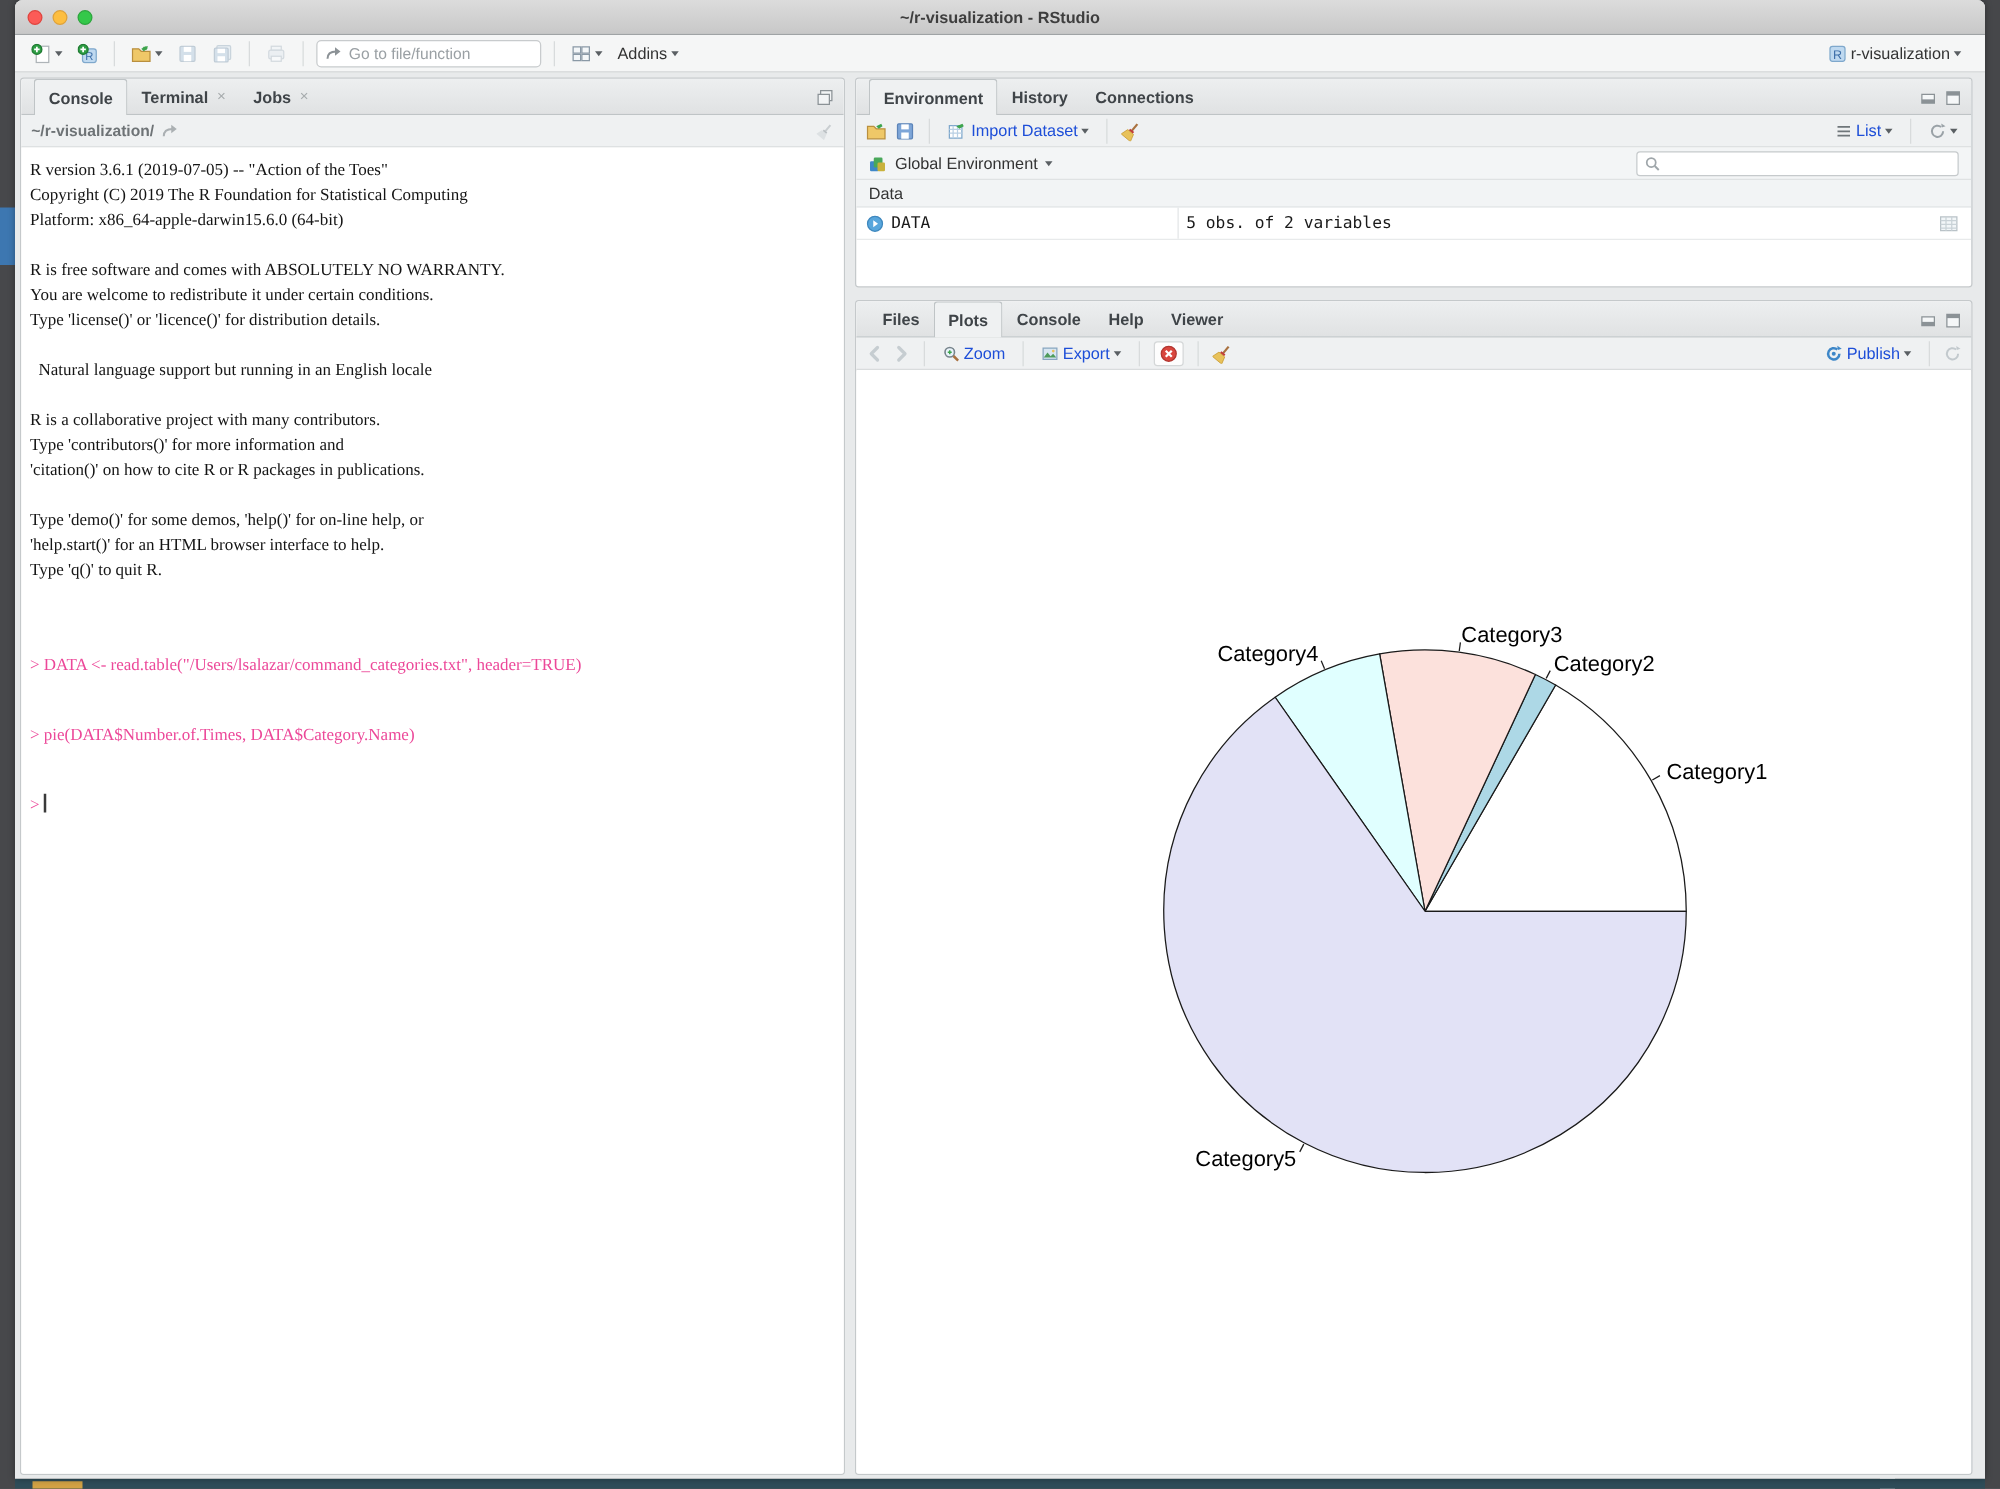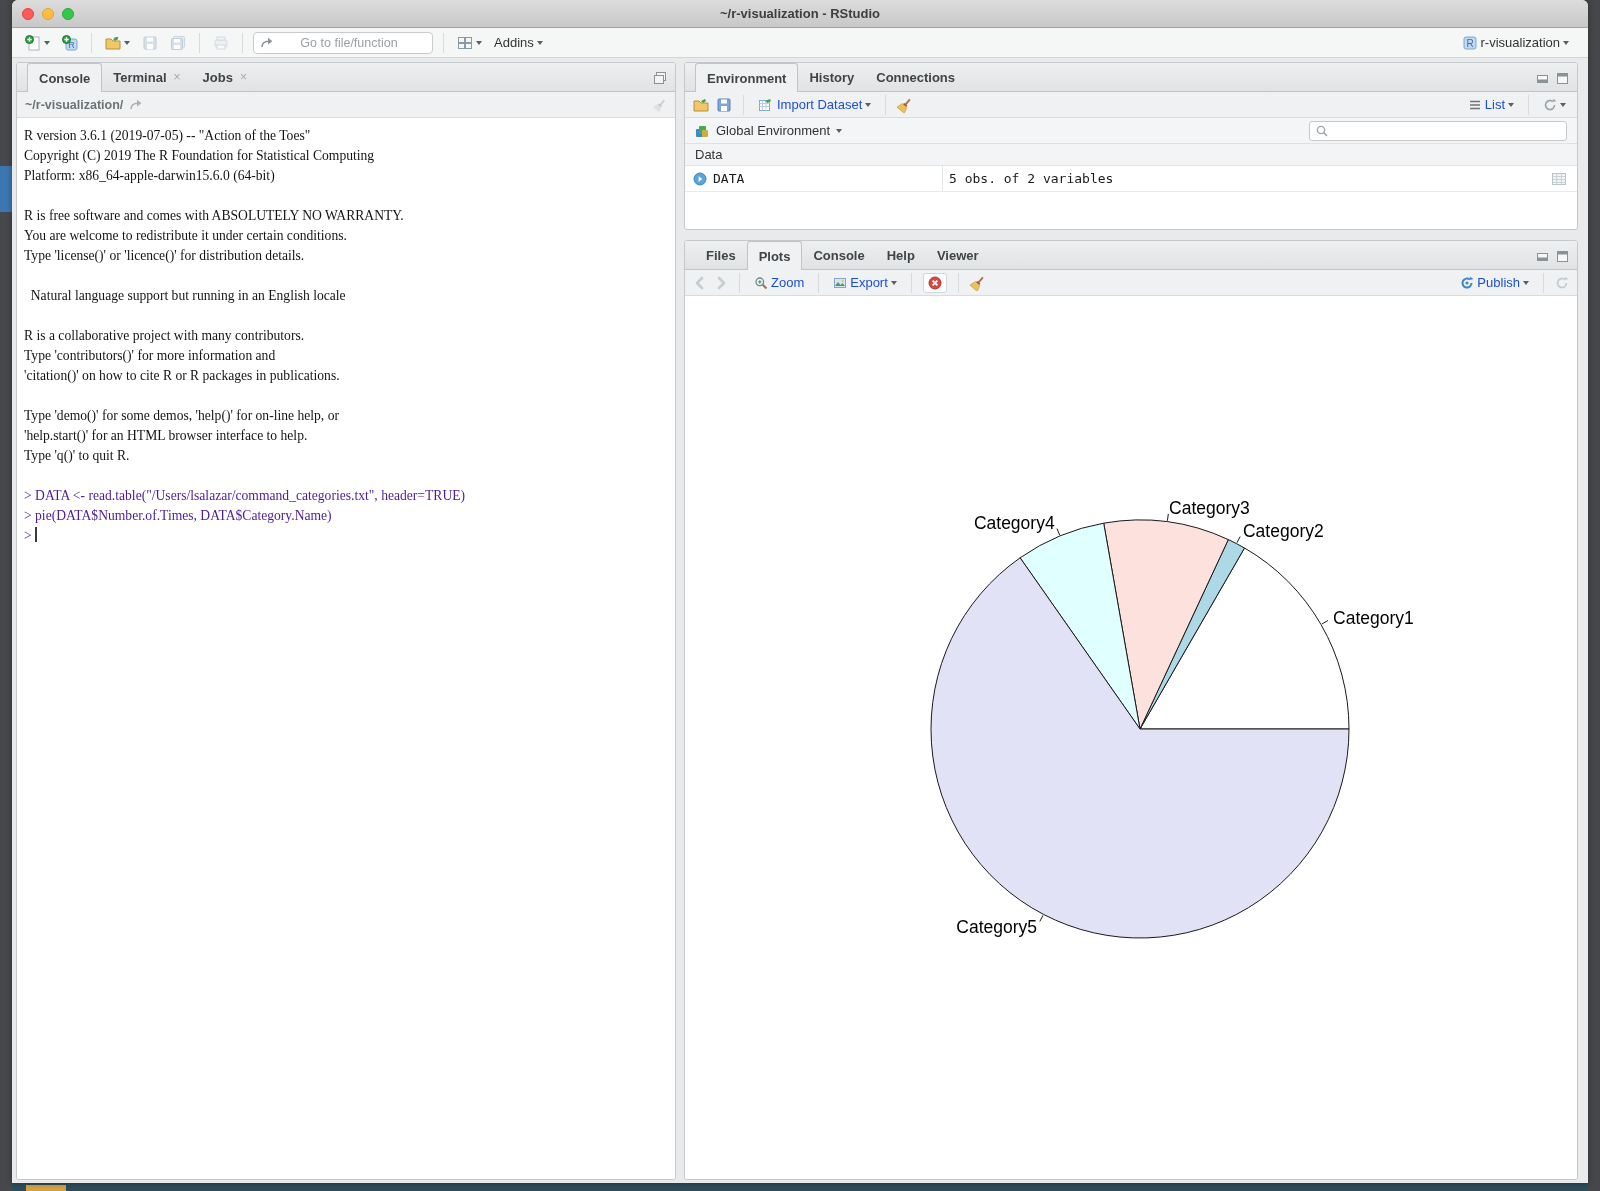--- a/index.html
+++ b/index.html
@@ -32,21 +32,21 @@
   .main-toolbar { position:absolute; left:0; top:28px; right:0; height:30px;
                   background:#F5F6F6; border-bottom:1px solid #D2D5D6;
                   display:flex; align-items:center; padding:0 10px; gap:6px; }
   .tb-btn { display:flex; align-items:center; gap:3px; padding:2px 3px; border-radius:3px; }
   .tb-sep { width:1px; height:20px; background:#D8DBDC; margin:0 4px; }
   .caret { width:0; height:0; border-left:3.5px solid transparent; border-right:3.5px solid transparent;
            border-top:4px solid #5A5F63; display:inline-block; }
   .goto-box { display:flex; align-items:center; gap:5px; width:180px; height:22px; background:#fff;
               border:1px solid #C8CBCD; border-radius:4px; padding:0 6px; }
   .goto-box input { border:none; outline:none; width:140px; font-size:12.5px; color:#444;
-                    font-family:"Liberation Sans",sans-serif; background:transparent;text-align:center; }
+                    font-family:"Liberation Sans",sans-serif; background:transparent; }
   .goto-box input::placeholder { color:#9AA0A4; }
   .tb-label { font-size:13px; color:#333; }
   .spacer { flex:1; }
 
   
   .content { position:absolute; left:0; top:58px; right:0; bottom:0; }
   .pane { position:absolute; background:#fff; border:1px solid #C5C9CB; border-radius:3px; overflow:hidden; }
   .pane-console { left:4px;   top:4px;   width:660px; height:1118px; }
   .pane-env     { left:672px; top:4px;   width:894px; height:168px; }
   .pane-plots   { left:672px; top:182px; width:894px; height:940px; }
@@ -61,21 +61,21 @@
 
   .subbar { height:26px; background:#EFF1F2; border-bottom:1px solid #D9DCDD;
             display:flex; align-items:center; padding:0 8px; font-size:13px; color:#333; }
 
   
   .console-path { color:#6E7376; font-size:12.5px; font-weight:bold; margin-right:6px; }
   .console-body { position:absolute; left:0; right:0; top:55px; bottom:0; background:#fff;
                   padding:8px 0 0 7px; overflow:hidden; }
   .console-line { font-family:Liberation Serif, serif; font-size:13.6px; line-height:20px;
                   white-space:pre; color:#141414; }
-  .console-line.in { color:#4c1d95; }
+  .console-line.in { color:#ec4899;margin-top:36px; }
   .cursor { display:inline-block; width:2px; height:15px; background:#3A3A3A; vertical-align:-2px; }
 
   
   .env-toolbar { justify-content:flex-start; gap:7px; }
   .scope-row { height:26px; background:#F3F5F6; border-bottom:1px solid #DFE2E3;
                display:flex; align-items:center; padding:0 9px; gap:6px; position:relative; }
   .scope-label { font-size:13px; color:#333; }
   .search-box { position:absolute; right:10px; top:3px; width:258px; height:20px; background:#fff;
                 border:1px solid #C6CACC; border-radius:3px; display:flex; align-items:center; padding:0 5px; }
   .search-box input { border:none; outline:none; flex:1; font-size:12px; background:transparent; }

